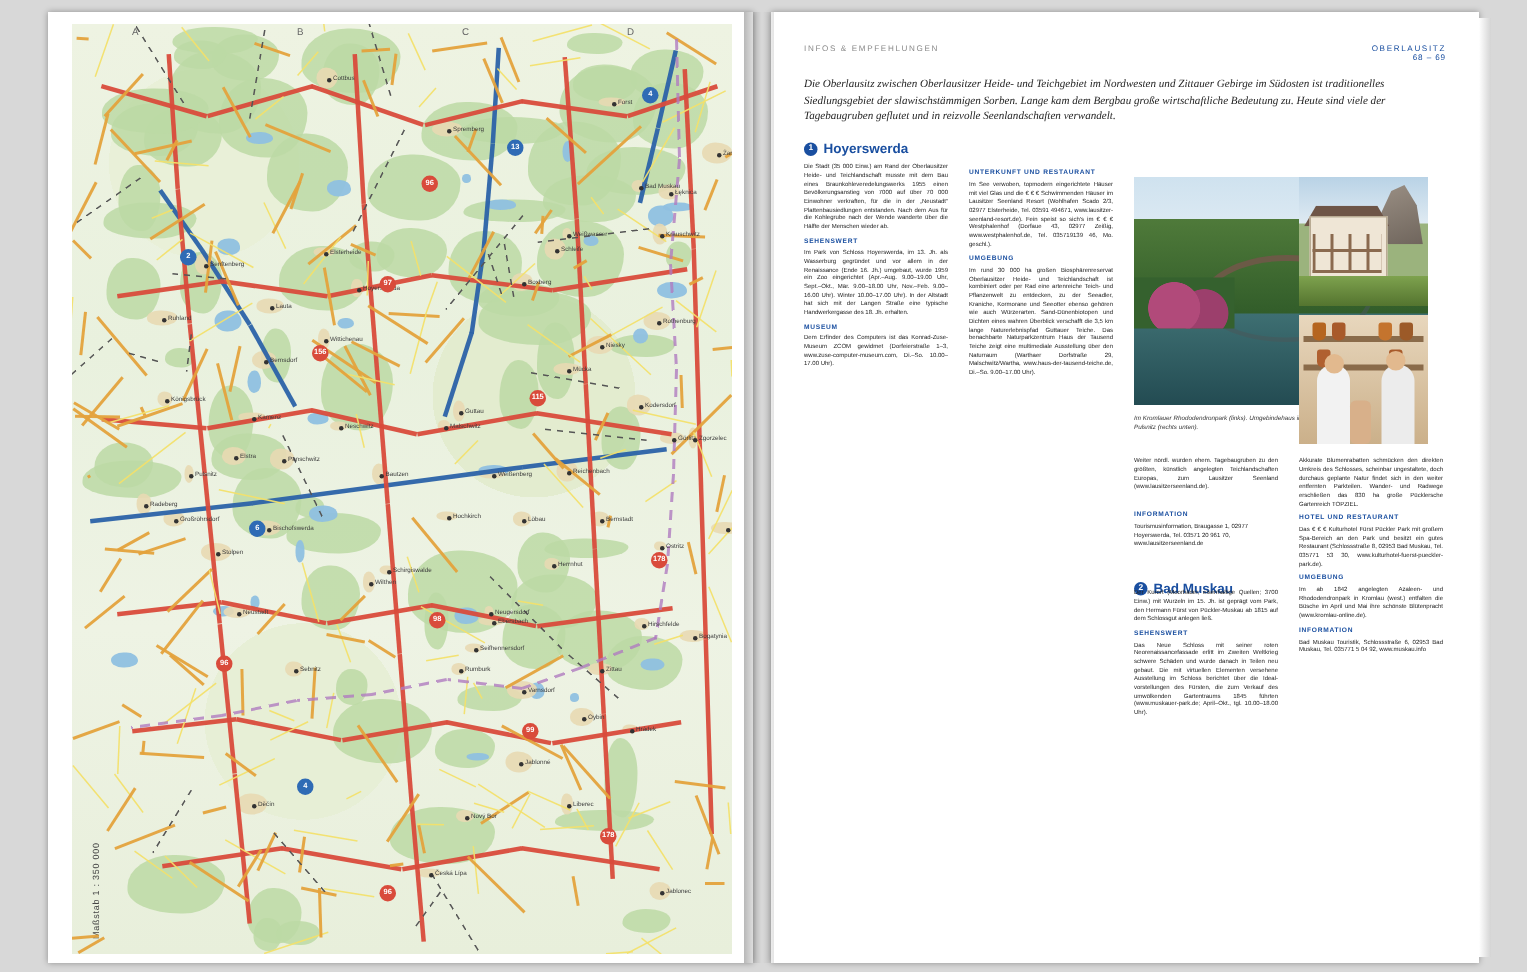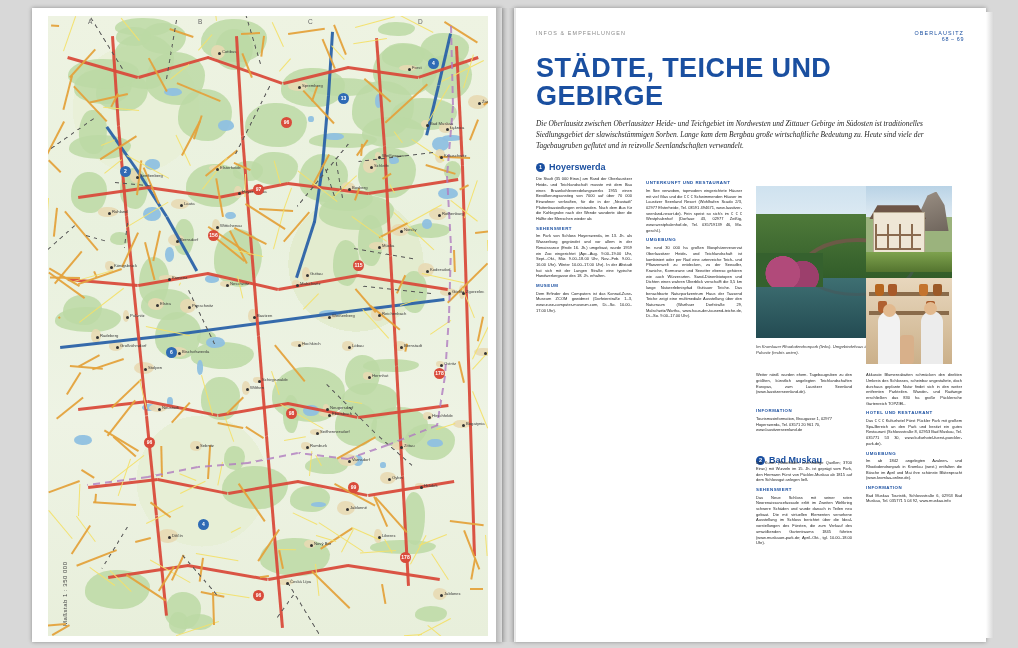--- a/index.html
+++ b/index.html
@@ -914,21 +914,20 @@
     <div class="rp-inner">
 
       <div class="runhead">
         <div>INFOS &amp; EMPFEHLUNGEN</div>
         <div class="right">
           <div>OBERLAUSITZ</div>
           <div class="pages">68 – 69</div>
         </div>
       </div>
 
-      <h1 class="title">STÄDTE, TEICHE UND GEBIRGE</h1>
 
       <div class="standfirst">Die Oberlausitz zwischen Oberlausitzer Heide- und Teichgebiet im Nordwesten und Zittauer Gebirge im Südosten ist traditionelles Siedlungsgebiet der slawischstämmigen Sorben. Lange kam dem Bergbau große wirtschaftliche Bedeutung zu. Heute sind viele der Tagebaugruben geflutet und in reizvolle Seenlandschaften verwandelt.</div>
 
       <div class="poi-head">
         <div class="poi-num">1</div>
         <div class="poi-name">Hoyerswerda</div>
       </div>
 
       <div class="cols" style="height:470px;">
 

